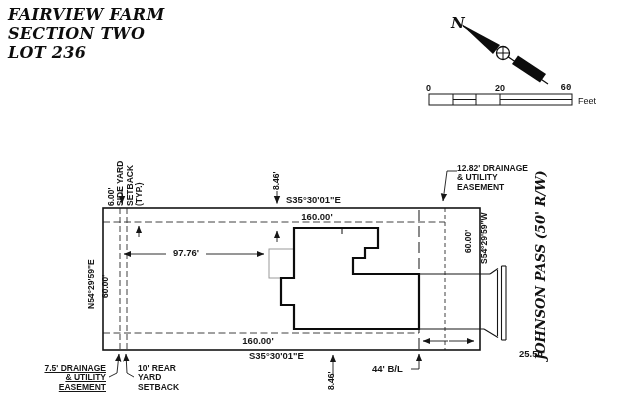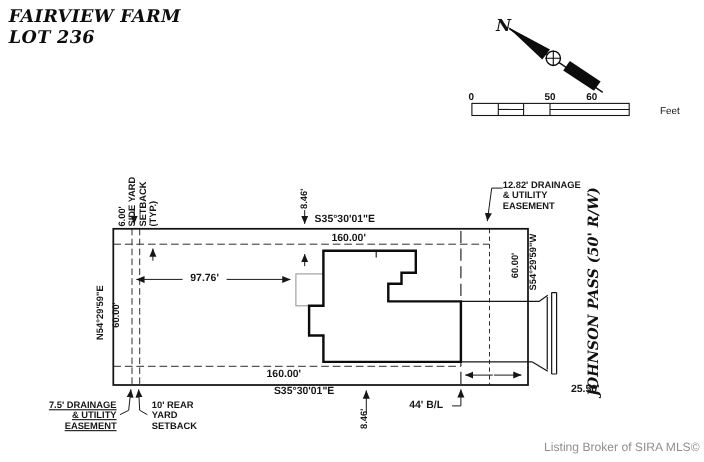--- a/index.html
+++ b/index.html
@@ -92,29 +92,30 @@
       <line x1="453" y1="94" x2="453" y2="105"></line>
       <line x1="476" y1="94" x2="476" y2="105"></line>
       <line x1="500" y1="94" x2="500" y2="105"></line>
       <line x1="453" y1="99.5" x2="476" y2="99.5"></line>
       <line x1="500" y1="99.5" x2="572" y2="99.5"></line>
     </g>
   </svg>
 
   <div id="title">
     <div>FAIRVIEW FARM</div>
+    <div>SECTION TWO</div>
     <div>LOT 236</div>
   </div>
 
   <div id="north-n">N</div>
 
   <div class="scl" style="left:426px;top:83px;">0</div>
-  <div class="scl ctr" style="left:493px;top:83px;width:14px;">50</div>
-  <div class="scl ctr" style="left:530px;top:83px;width:16px;">60</div>
-  <div class="scl" style="left:578px;top:96px;font-weight:400;margin-left:22px;">Feet</div>
+  <div class="scl ctr" style="left:493px;top:83px;width:14px;">20</div>
+  <div class="scl ctr" style="left:558px;top:83px;width:16px;font-family:Liberation Mono, monospace;">60</div>
+  <div class="scl" style="left:578px;top:96px;font-weight:400;">Feet</div>
 
   <div class="lbl rot" style="left:107px;top:206px;width:64px;">
     <div>6.00'</div>
     <div>SIDE YARD</div>
     <div>SETBACK</div>
     <div>(TYP.)</div>
   </div>
 
   <div class="lbl rot" style="left:272px;top:190px;width:26px;">8.46'</div>
 
@@ -149,15 +150,14 @@
     <div>7.5' DRAINAGE</div>
     <div>&amp; UTILITY</div>
     <div>EASEMENT</div>
   </div>
   <div class="lbl" style="left:138px;top:364px;line-height:9.3px;">
     <div>10' REAR</div>
     <div>YARD</div>
     <div>SETBACK</div>
   </div>
 
-  <div id="footer">Listing Broker of SIRA MLS©</div>
 
 </div>
 
 </body></html>

